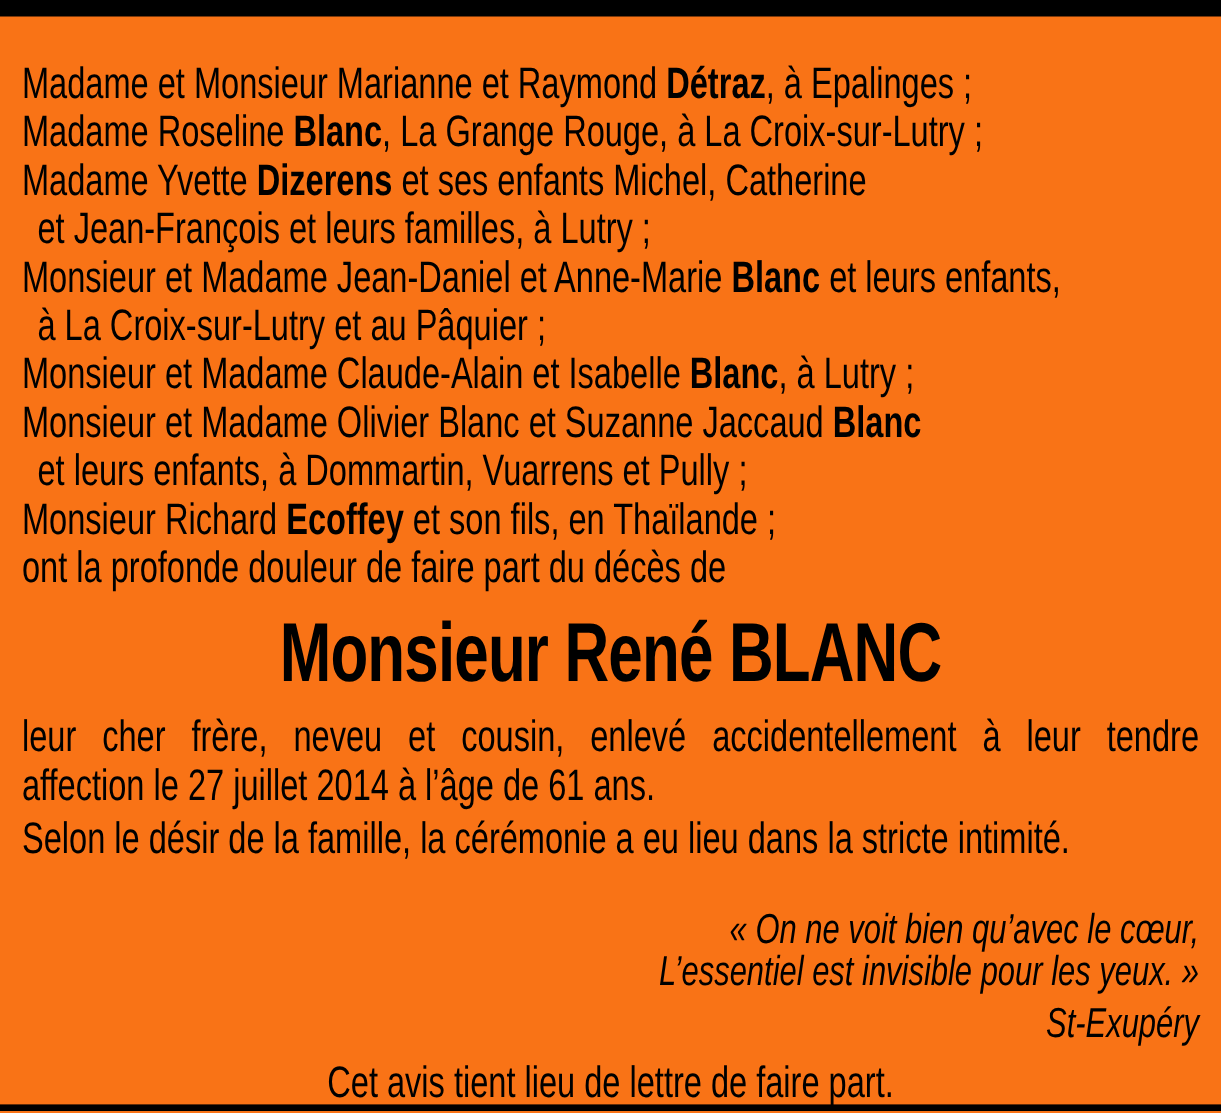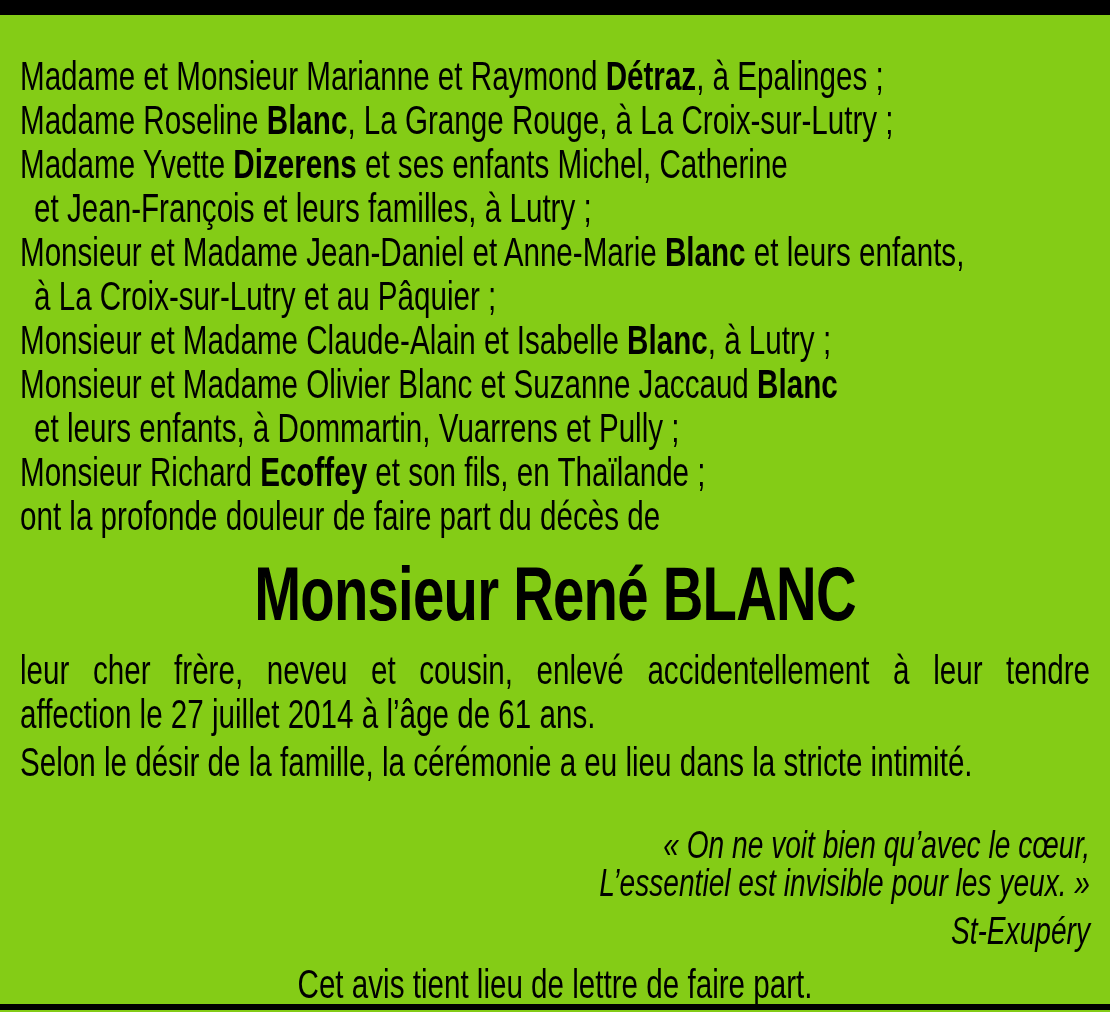--- a/index.html
+++ b/index.html
@@ -66,21 +66,21 @@
 
   .footer-note {
     margin-top: 12px;
     text-align: center;
     white-space: nowrap;
   }
 </style>
 </head>
 <body>
 
-<div class="page" style="background: #84cc16; color: rgb(0, 0, 0);">
+<div class="page" style="background: #f97316; color: rgb(0, 0, 0);">
 
   <div class="rule rule-top" style="background: rgb(0, 0, 0);"></div>
 
   <div class="content">
 
     <div class="fam-lines">
         <div class="fam-line"><span>Madame et Monsieur Marianne et Raymond </span><span class="b">Détraz</span><span>, à Epalinges ;</span></div>
         <div class="fam-line"><span>Madame Roseline </span><span class="b">Blanc</span><span>, La Grange Rouge, à La Croix-sur-Lutry ;</span></div>
         <div class="fam-line"><span>Madame Yvette </span><span class="b">Dizerens</span><span> et ses enfants Michel, Catherine</span></div>
         <div class="fam-line indent"><span>et Jean-François et leurs familles, à Lutry ;</span></div>

